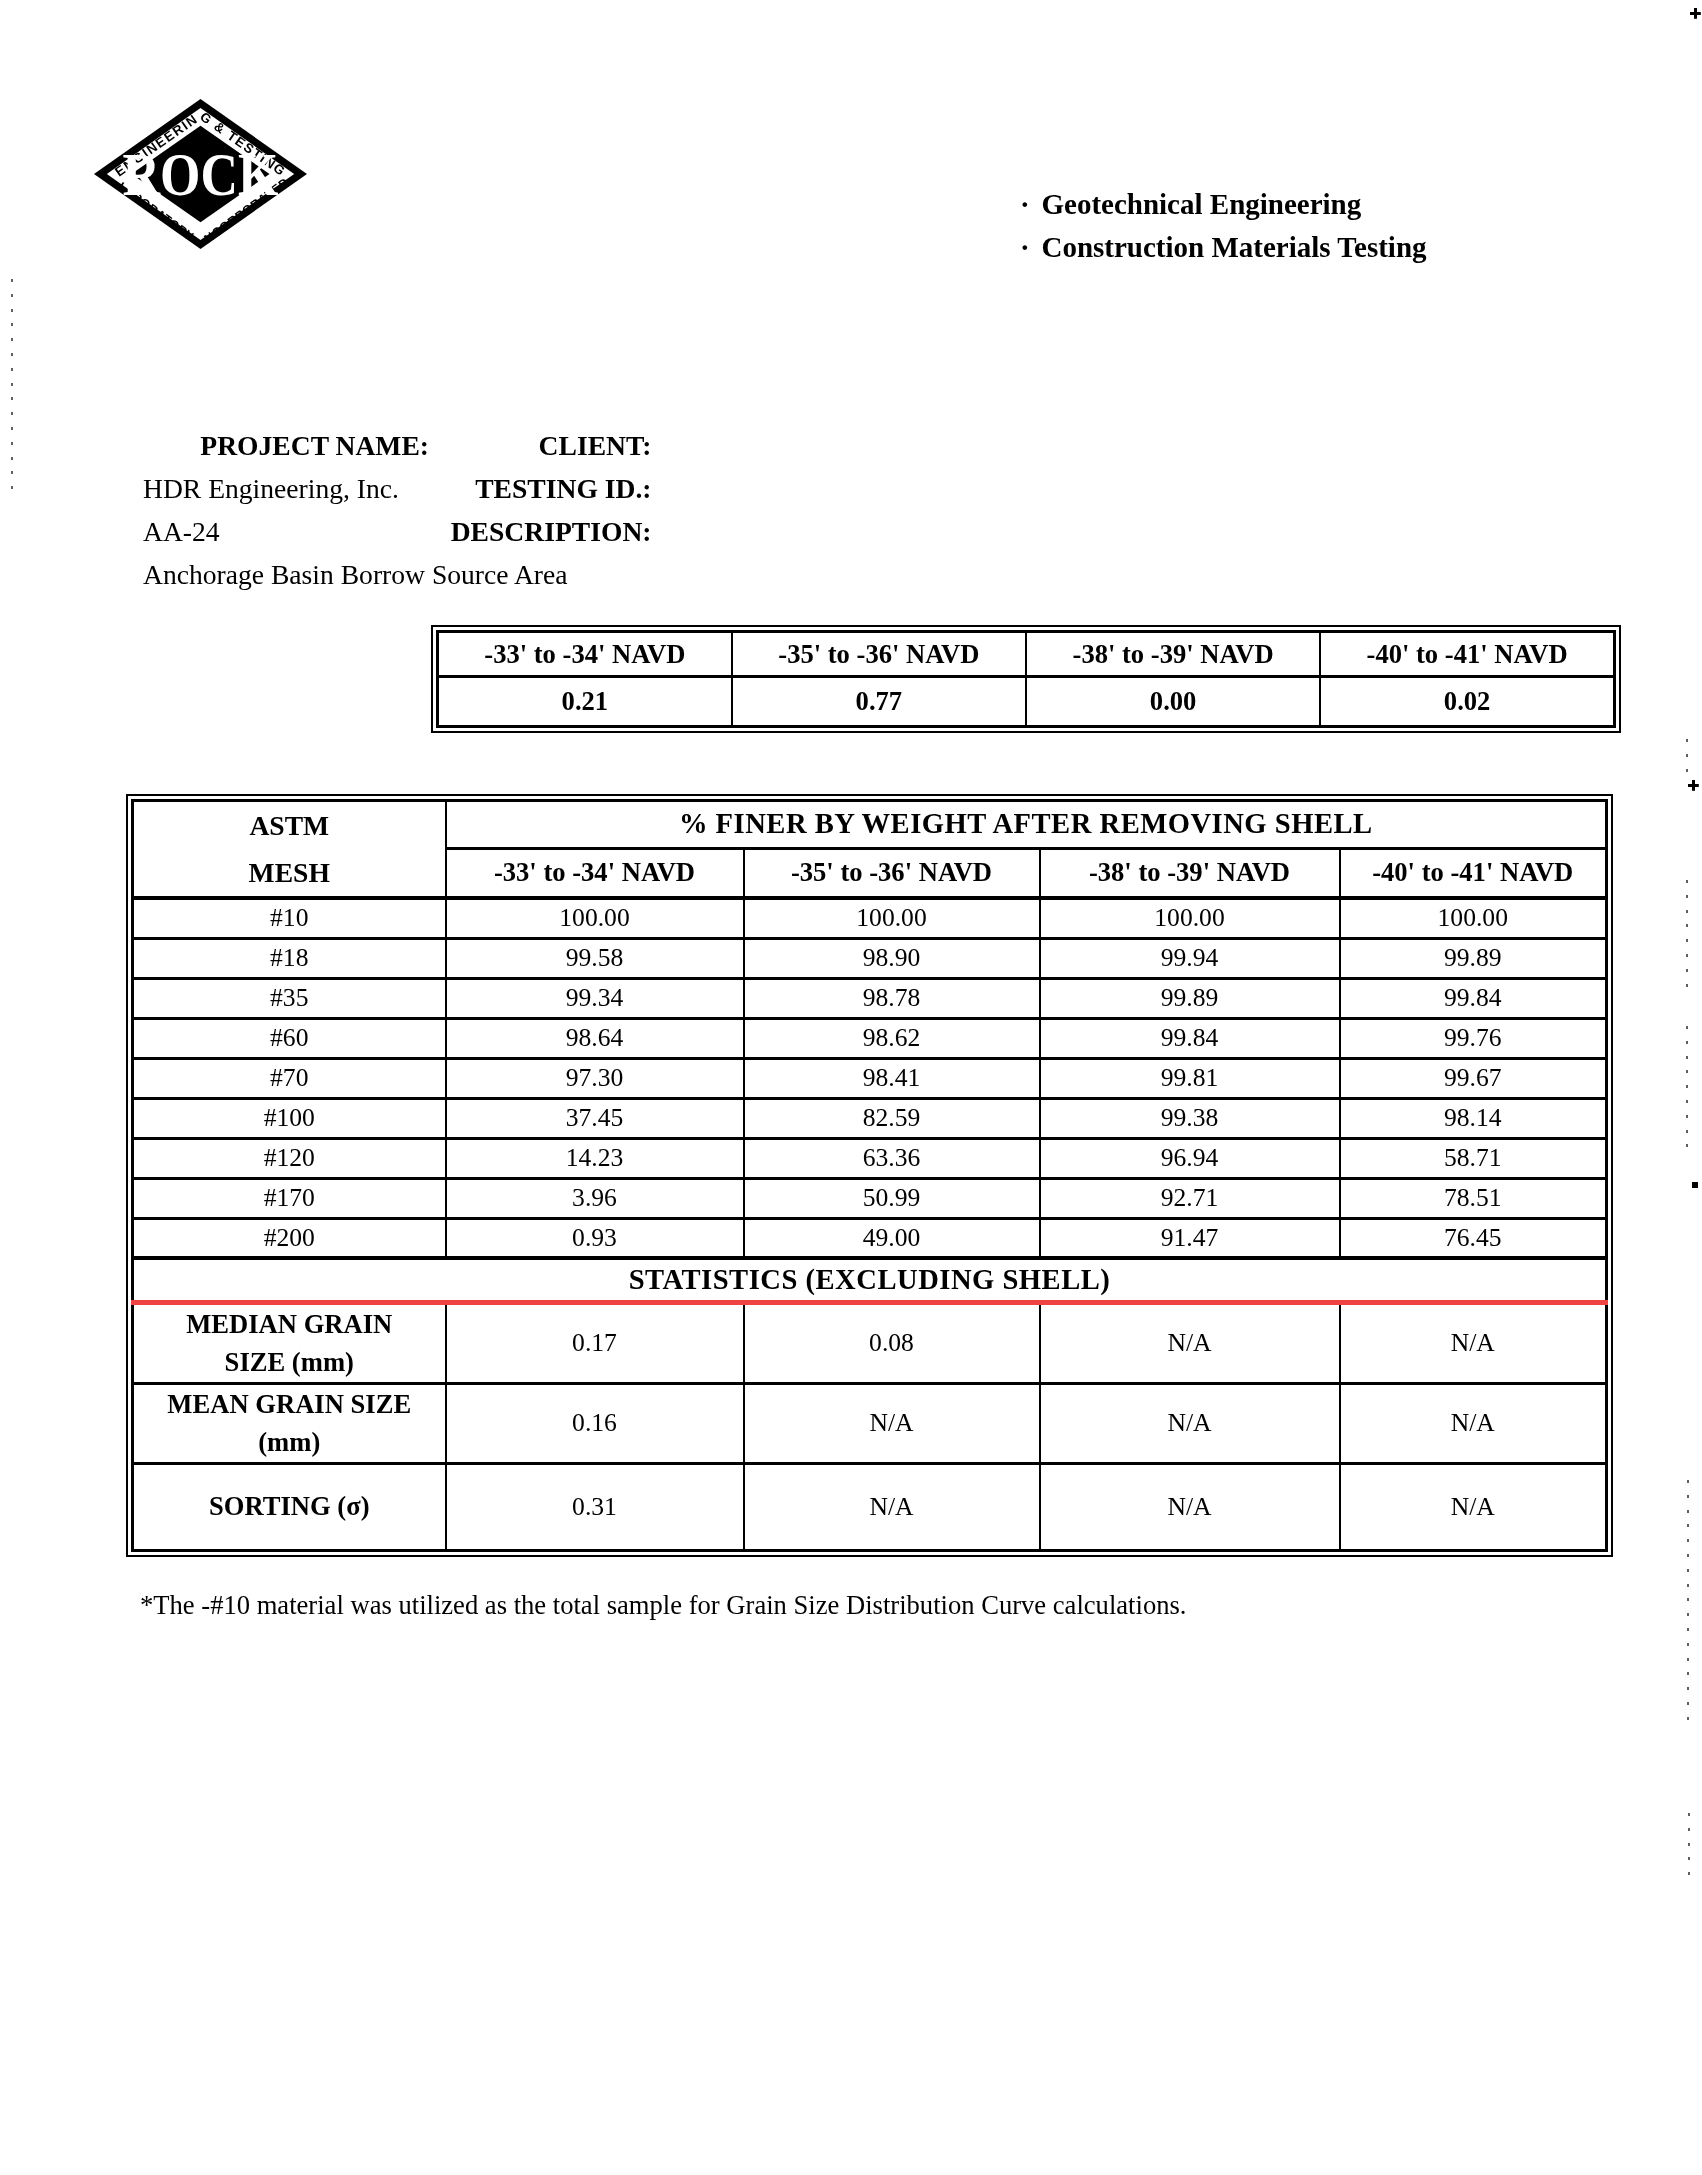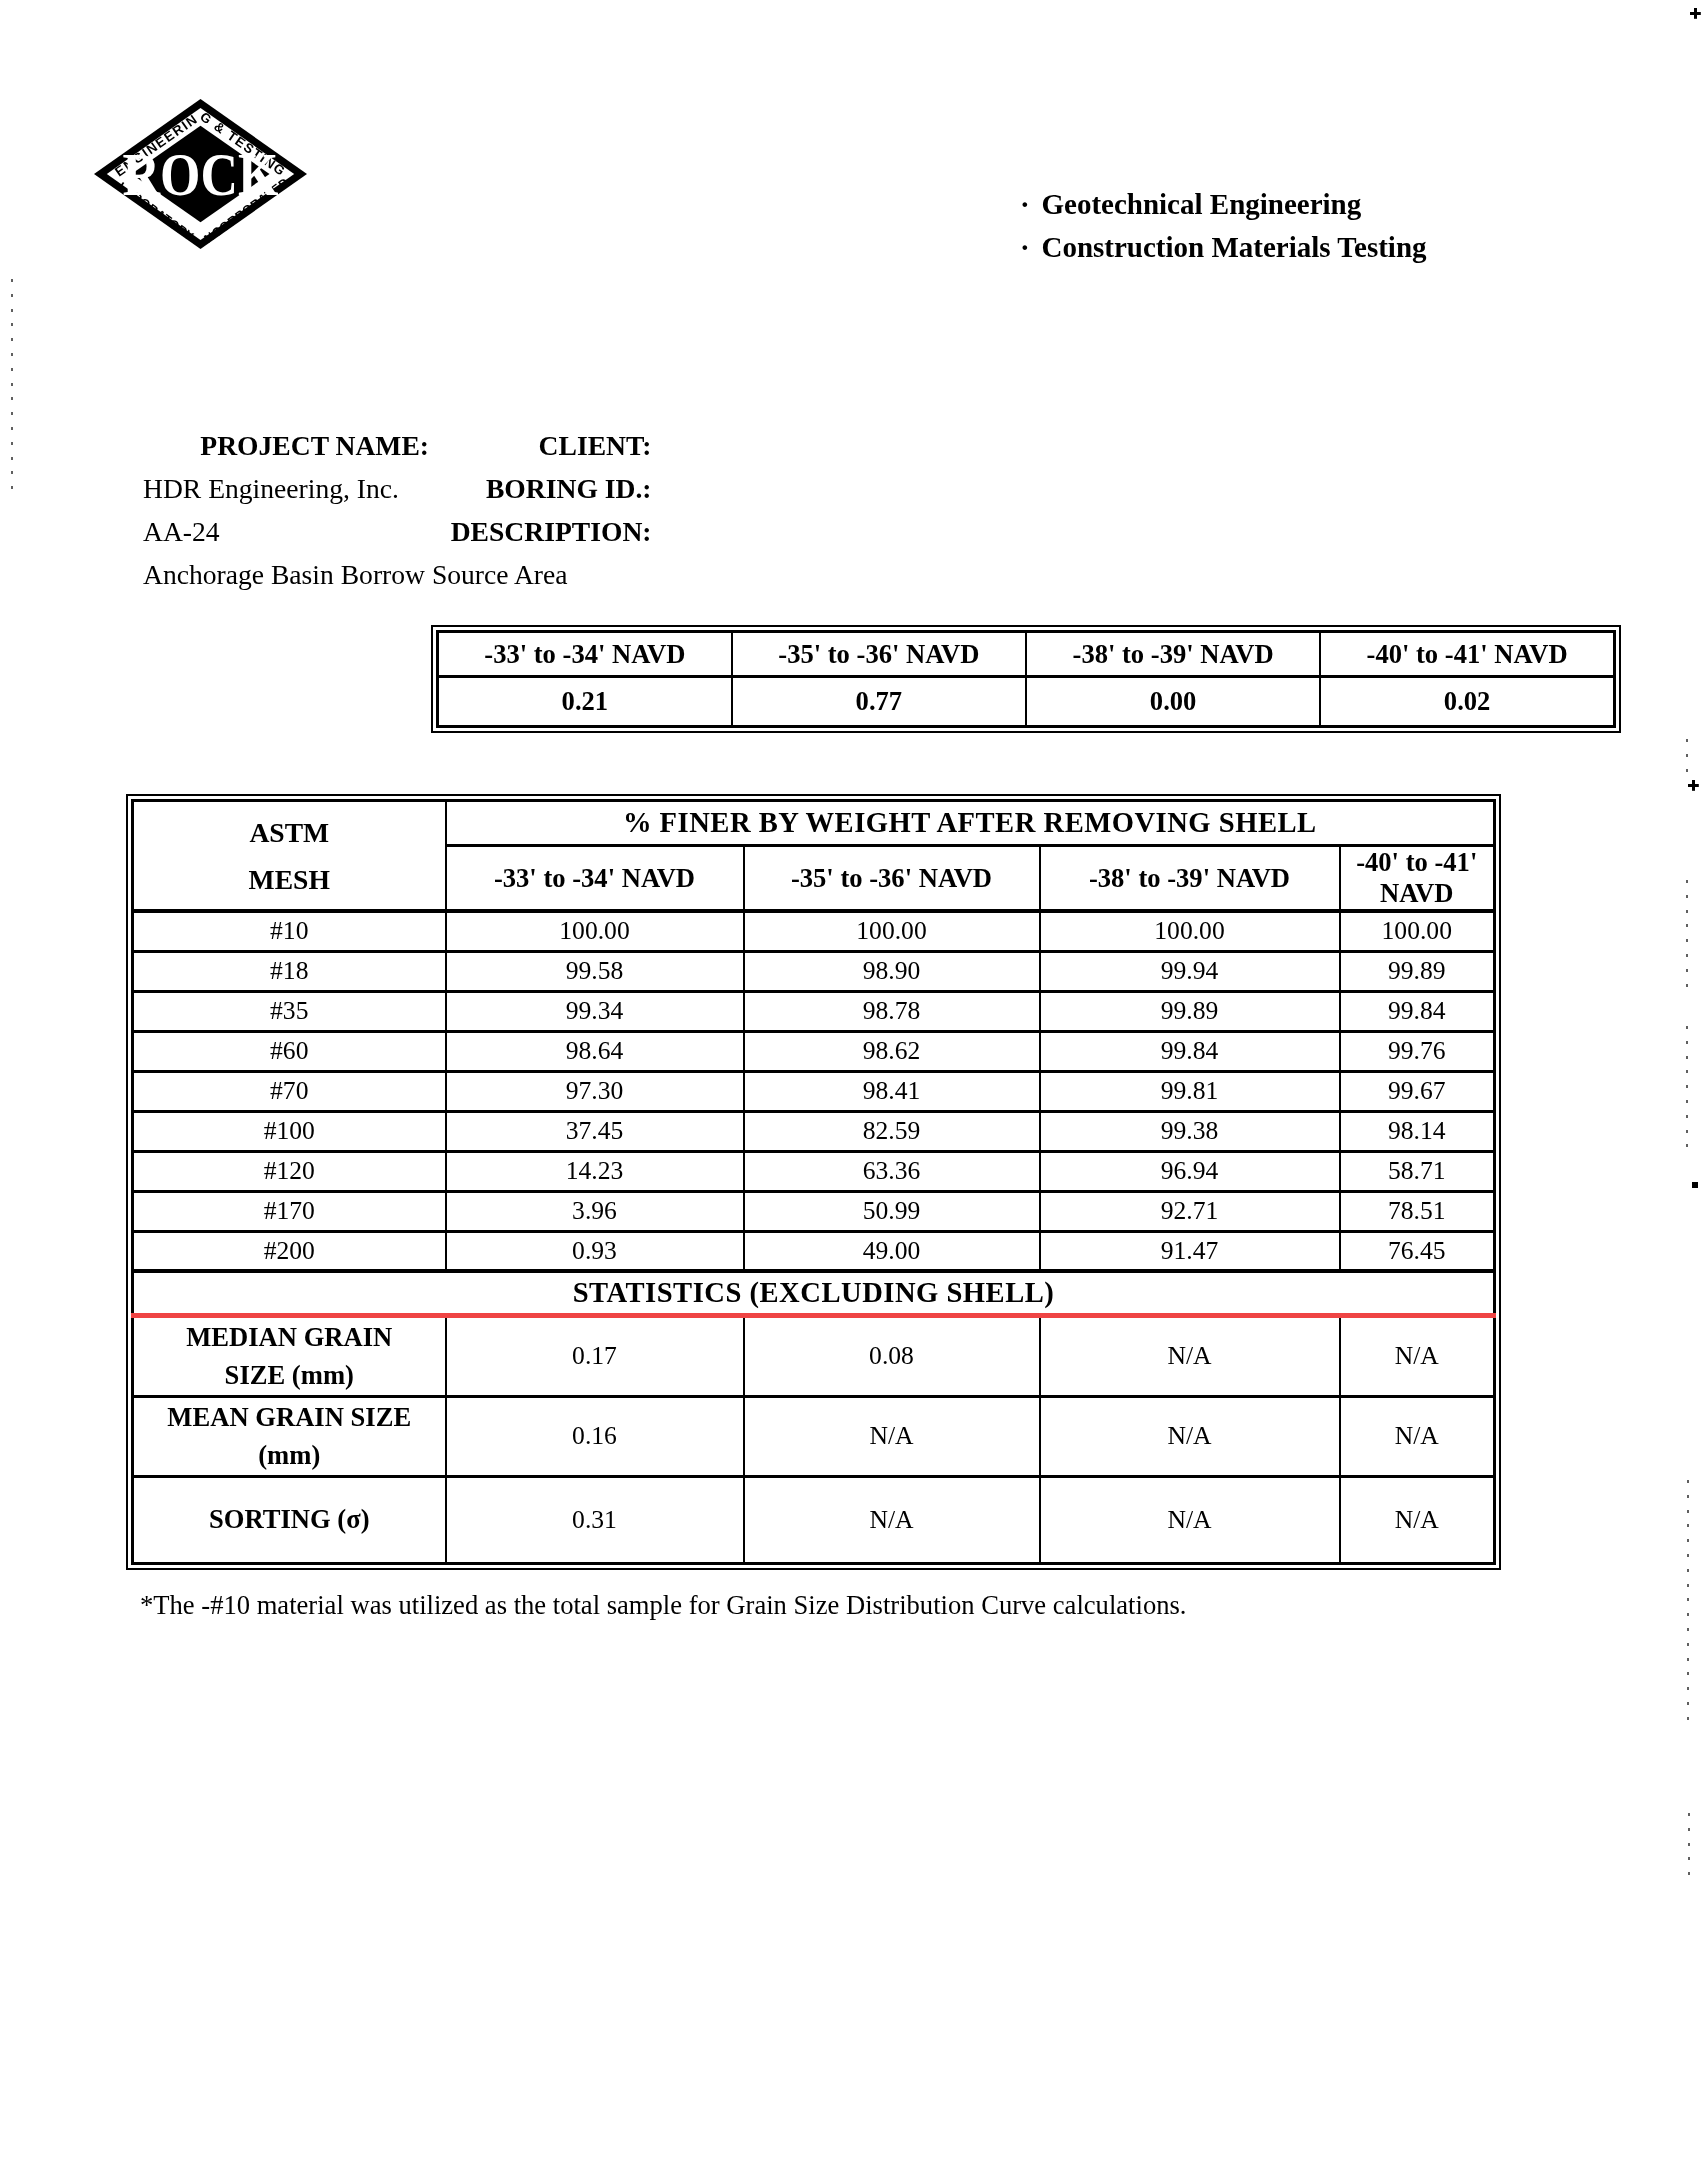--- a/index.html
+++ b/index.html
@@ -35,21 +35,21 @@
   .tbl-wrap table { width:100%; border-collapse:collapse; table-layout:fixed; border:3px solid #000; }
   th, td { border:2px solid #000; text-align:center; vertical-align:middle; font-weight:normal; }
 
   
   .shell { left:431px; top:625px; width:1190px; }
   .shell .t-title th { height:46px; font-weight:bold; font-size:28.6px; border-bottom:4.9px solid #000; letter-spacing:0.5px; }
   .shell .t-cols th { height:45px; font-weight:bold; font-size:26.6px; border-bottom:3px solid #000; }
   .shell .t-vals td { height:50px; font-weight:bold; font-size:26.6px; }
 
   
-  .finer { left:126px; top:794px; width:1375px; }
+  .finer { left:126px; top:794px; width:1487px; }
   .finer col.c0 { width:313px; }
   .finer col.c1 { width:298px; }
   .finer col.c2 { width:296px; }
   .finer col.c3 { width:300px; }
   .finer .f-title th.title { height:45px; font-weight:bold; font-size:28.6px; border-bottom:3px solid #000; letter-spacing:0.5px; }
   .finer th.corner { font-weight:bold; font-size:27.6px; border-bottom:4.9px solid #000; }
   .finer th.corner span { display:inline-block; max-width:108px; line-height:47px; }
   .finer .f-cols th { height:47px; font-weight:bold; font-size:26.6px; border-bottom:4.9px solid #000; }
   .finer .f-row td { height:40px; font-size:25.6px; border-top:2px solid #f9a8d4; border-bottom:3px solid #000; }
   .finer .s-title td { height:44px; font-weight:bold; font-size:28.6px; border-top:4.9px solid #000; border-bottom:5px solid #ef4444; letter-spacing:0.5px; }
@@ -114,21 +114,21 @@
 
   <div class="services">
     <div class="svc">Geotechnical Engineering</div>
     <div class="svc">Construction Materials Testing</div>
   </div>
 
   <div class="project">
     <div class="lbl">PROJECT NAME:</div>
     <div class="lbl">CLIENT:</div>
     <div class="val">HDR Engineering, Inc.</div>
-    <div class="lbl">BORING ID.:</div>
+    <div class="lbl">TESTING ID.:</div>
     <div class="val">AA-24</div>
     <div class="lbl">DESCRIPTION:</div>
     <div class="val">Anchorage Basin Borrow Source Area</div>
   </div>
 
   <div class="tbl-wrap shell">
     <table>
       <tbody>
       <tr class="t-cols">
         <th>-33' to -34' NAVD</th>

